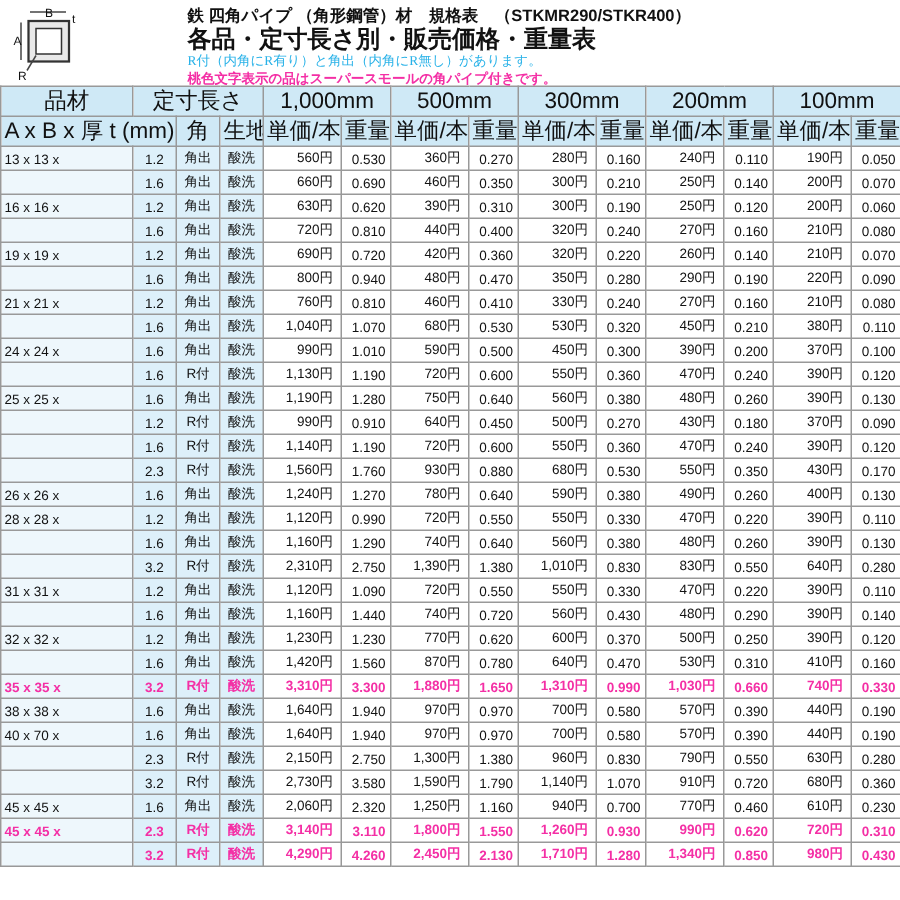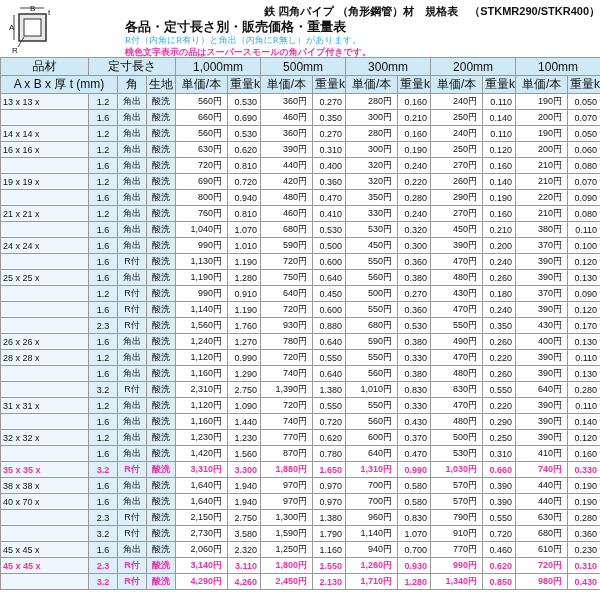--- a/index.html
+++ b/index.html
@@ -1,26 +1,26 @@
 <!DOCTYPE html>
 <html><head>
 <meta charset="utf-8">
 <style>
   html,body{margin:0;padding:0;width:600px;height:600px;overflow:hidden;background:#ffffff;
     font-family:"Liberation Sans","DejaVu Sans",sans-serif;color:#111;}
   .top{position:relative;height:57px;}
   .diagram{position:absolute;left:8px;top:3px;}
   .titles{margin-left:125px;padding-top:4px;}
-  .title{font-size:11px;font-weight:bold;line-height:15px;white-space:nowrap;text-align:right;}
-  .subtitle{font-size:13px;font-weight:bold;line-height:15px;white-space:nowrap;}
+  .title{font-size:11px;font-weight:bold;line-height:15px;white-space:nowrap;}
+  .subtitle{font-size:16px;font-weight:bold;line-height:15px;white-space:nowrap;}
   .note-blue{font-size:9px;color:#29b2e8;line-height:12px;white-space:nowrap;font-family:Liberation Serif, serif;}
   .note-pink{font-size:9px;color:#f42fa5;line-height:12px;white-space:nowrap;font-weight:bold;}
   table{width:600px;border-collapse:collapse;table-layout:fixed;font-size:9px;}
   th,td{border:1px solid #999;padding:0 2px;height:15px;overflow:hidden;white-space:nowrap;}
-  thead th{background:#cfe9f6;font-weight:normal;text-align:center;height:12px;font-size:12px;}
+  thead th{background:#cfe9f6;font-weight:normal;text-align:center;height:12px;font-size:15px;}
   td.c0{text-align:left;background:#eef7fc;}
   td.c1,td.c2,td.c3{text-align:center;background:#ddf0fa;}
   td.price{text-align:right;padding-right:5px;background:#fff;}
   td.weight{text-align:right;padding-right:3px;background:#fff;}
   tr.pink td{color:#f42fa5;font-weight:bold;}
 </style>
 </head>
 <body>
 
 <div class="top">
@@ -113,36 +113,20 @@
         <td class="price">460円</td>
         <td class="weight">0.350</td>
         <td class="price">300円</td>
         <td class="weight">0.210</td>
         <td class="price">250円</td>
         <td class="weight">0.140</td>
         <td class="price">200円</td>
         <td class="weight">0.070</td>
       </tr>
       <tr>
-        <td class="c0">14 x 14 x</td>
-        <td class="c1">1.2</td>
-        <td class="c2">角出</td>
-        <td class="c3">酸洗</td>
-        <td class="price">560円</td>
-        <td class="weight">0.530</td>
-        <td class="price">360円</td>
-        <td class="weight">0.270</td>
-        <td class="price">280円</td>
-        <td class="weight">0.160</td>
-        <td class="price">240円</td>
-        <td class="weight">0.110</td>
-        <td class="price">190円</td>
-        <td class="weight">0.050</td>
-      </tr>
-      <tr>
         <td class="c0">16 x 16 x</td>
         <td class="c1">1.2</td>
         <td class="c2">角出</td>
         <td class="c3">酸洗</td>
         <td class="price">630円</td>
         <td class="weight">0.620</td>
         <td class="price">390円</td>
         <td class="weight">0.310</td>
         <td class="price">300円</td>
         <td class="weight">0.190</td>

